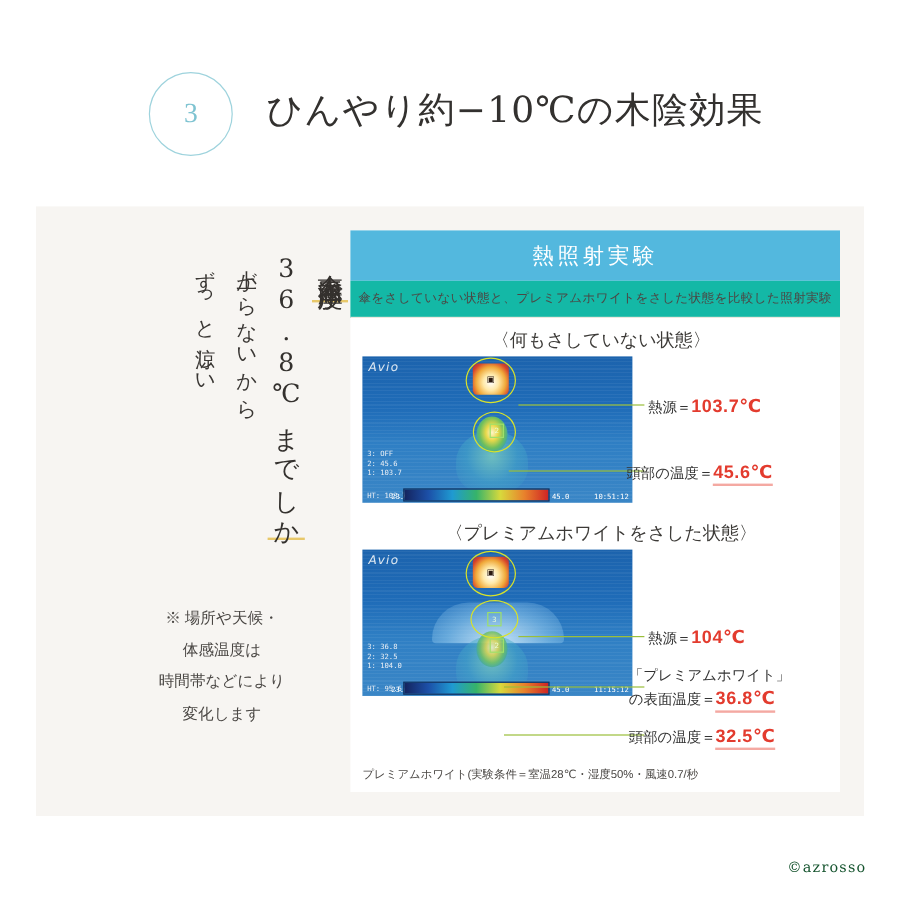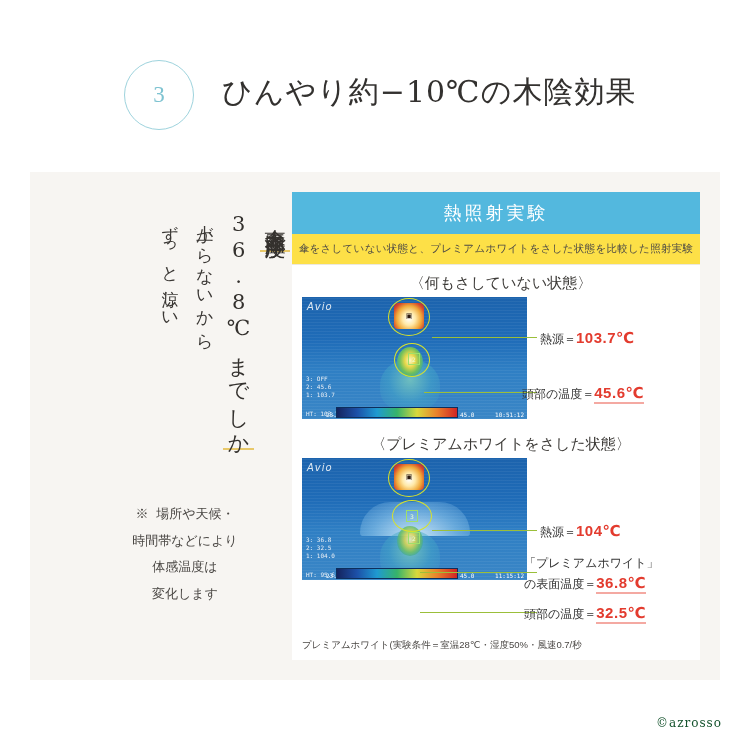--- a/index.html
+++ b/index.html
@@ -50,36 +50,36 @@
   }
   .vert.big{font-size:21px;margin-left:6px;}
   .vert.small{font-size:17px;margin-left:10px;color:#3a3734;}
   .underline-box{
     border-bottom:2px solid #e8c86a;
     padding-bottom:2px;
   }
   .note{
     position:absolute;left:55px;top:330px;width:200px;
     text-align:center;font-size:13px;line-height:2.05;
-    font-family:Liberation Mono, monospace;color:#4a4744;
+    font-family:Liberation Serif, serif;color:#4a4744;
   }
 
   
   .card{
     position:absolute;left:262px;top:20px;width:408px;height:468px;
     background:#ffffff;
   }
   .card-title{
     height:42px;background:#53b8de;color:#fff;
     display:flex;align-items:center;justify-content:center;
     font-size:18px;letter-spacing:3px;
     font-family:"DejaVu Serif","Liberation Serif",serif;
   }
   .card-sub{
-    height:30px;background:#fde047;border-bottom:1px solid #ece8df;
+    height:30px;background:#14b8a6;border-bottom:1px solid #ece8df;
     display:flex;align-items:center;justify-content:center;
     font-size:10.5px;color:#4b4845;letter-spacing:.3px;
   }
   .sec-label{
     font-size:15px;color:#3c3a37;margin:9px 0 4px 10px;text-align:center;
   }
 
   
   .thermal{
     position:relative;width:225px;height:122px;margin-left:10px;
@@ -188,22 +188,22 @@
 
     <div class="vert-block">
       <div class="vert big underline-box">傘表面温度が</div>
       <div class="vert big underline-box">36.8℃までしか</div>
       <div class="vert small">上がらないから</div>
       <div class="vert small">ずっと涼しい</div>
     </div>
 
     <div class="note">
       <div>※ 場所や天候・</div>
+      <div>体感温度は</div>
       <div>時間帯などにより</div>
-      <div>体感温度は</div>
       <div>変化します</div>
     </div>
 
     <div class="card">
       <div class="card-title">熱照射実験</div>
       <div class="card-sub">傘をさしていない状態と、プレミアムホワイトをさした状態を比較した照射実験</div>
 
       <div class="sec-label">〈何もさしていない状態〉</div>
       <div class="thermal">
         <div class="scan"></div>

